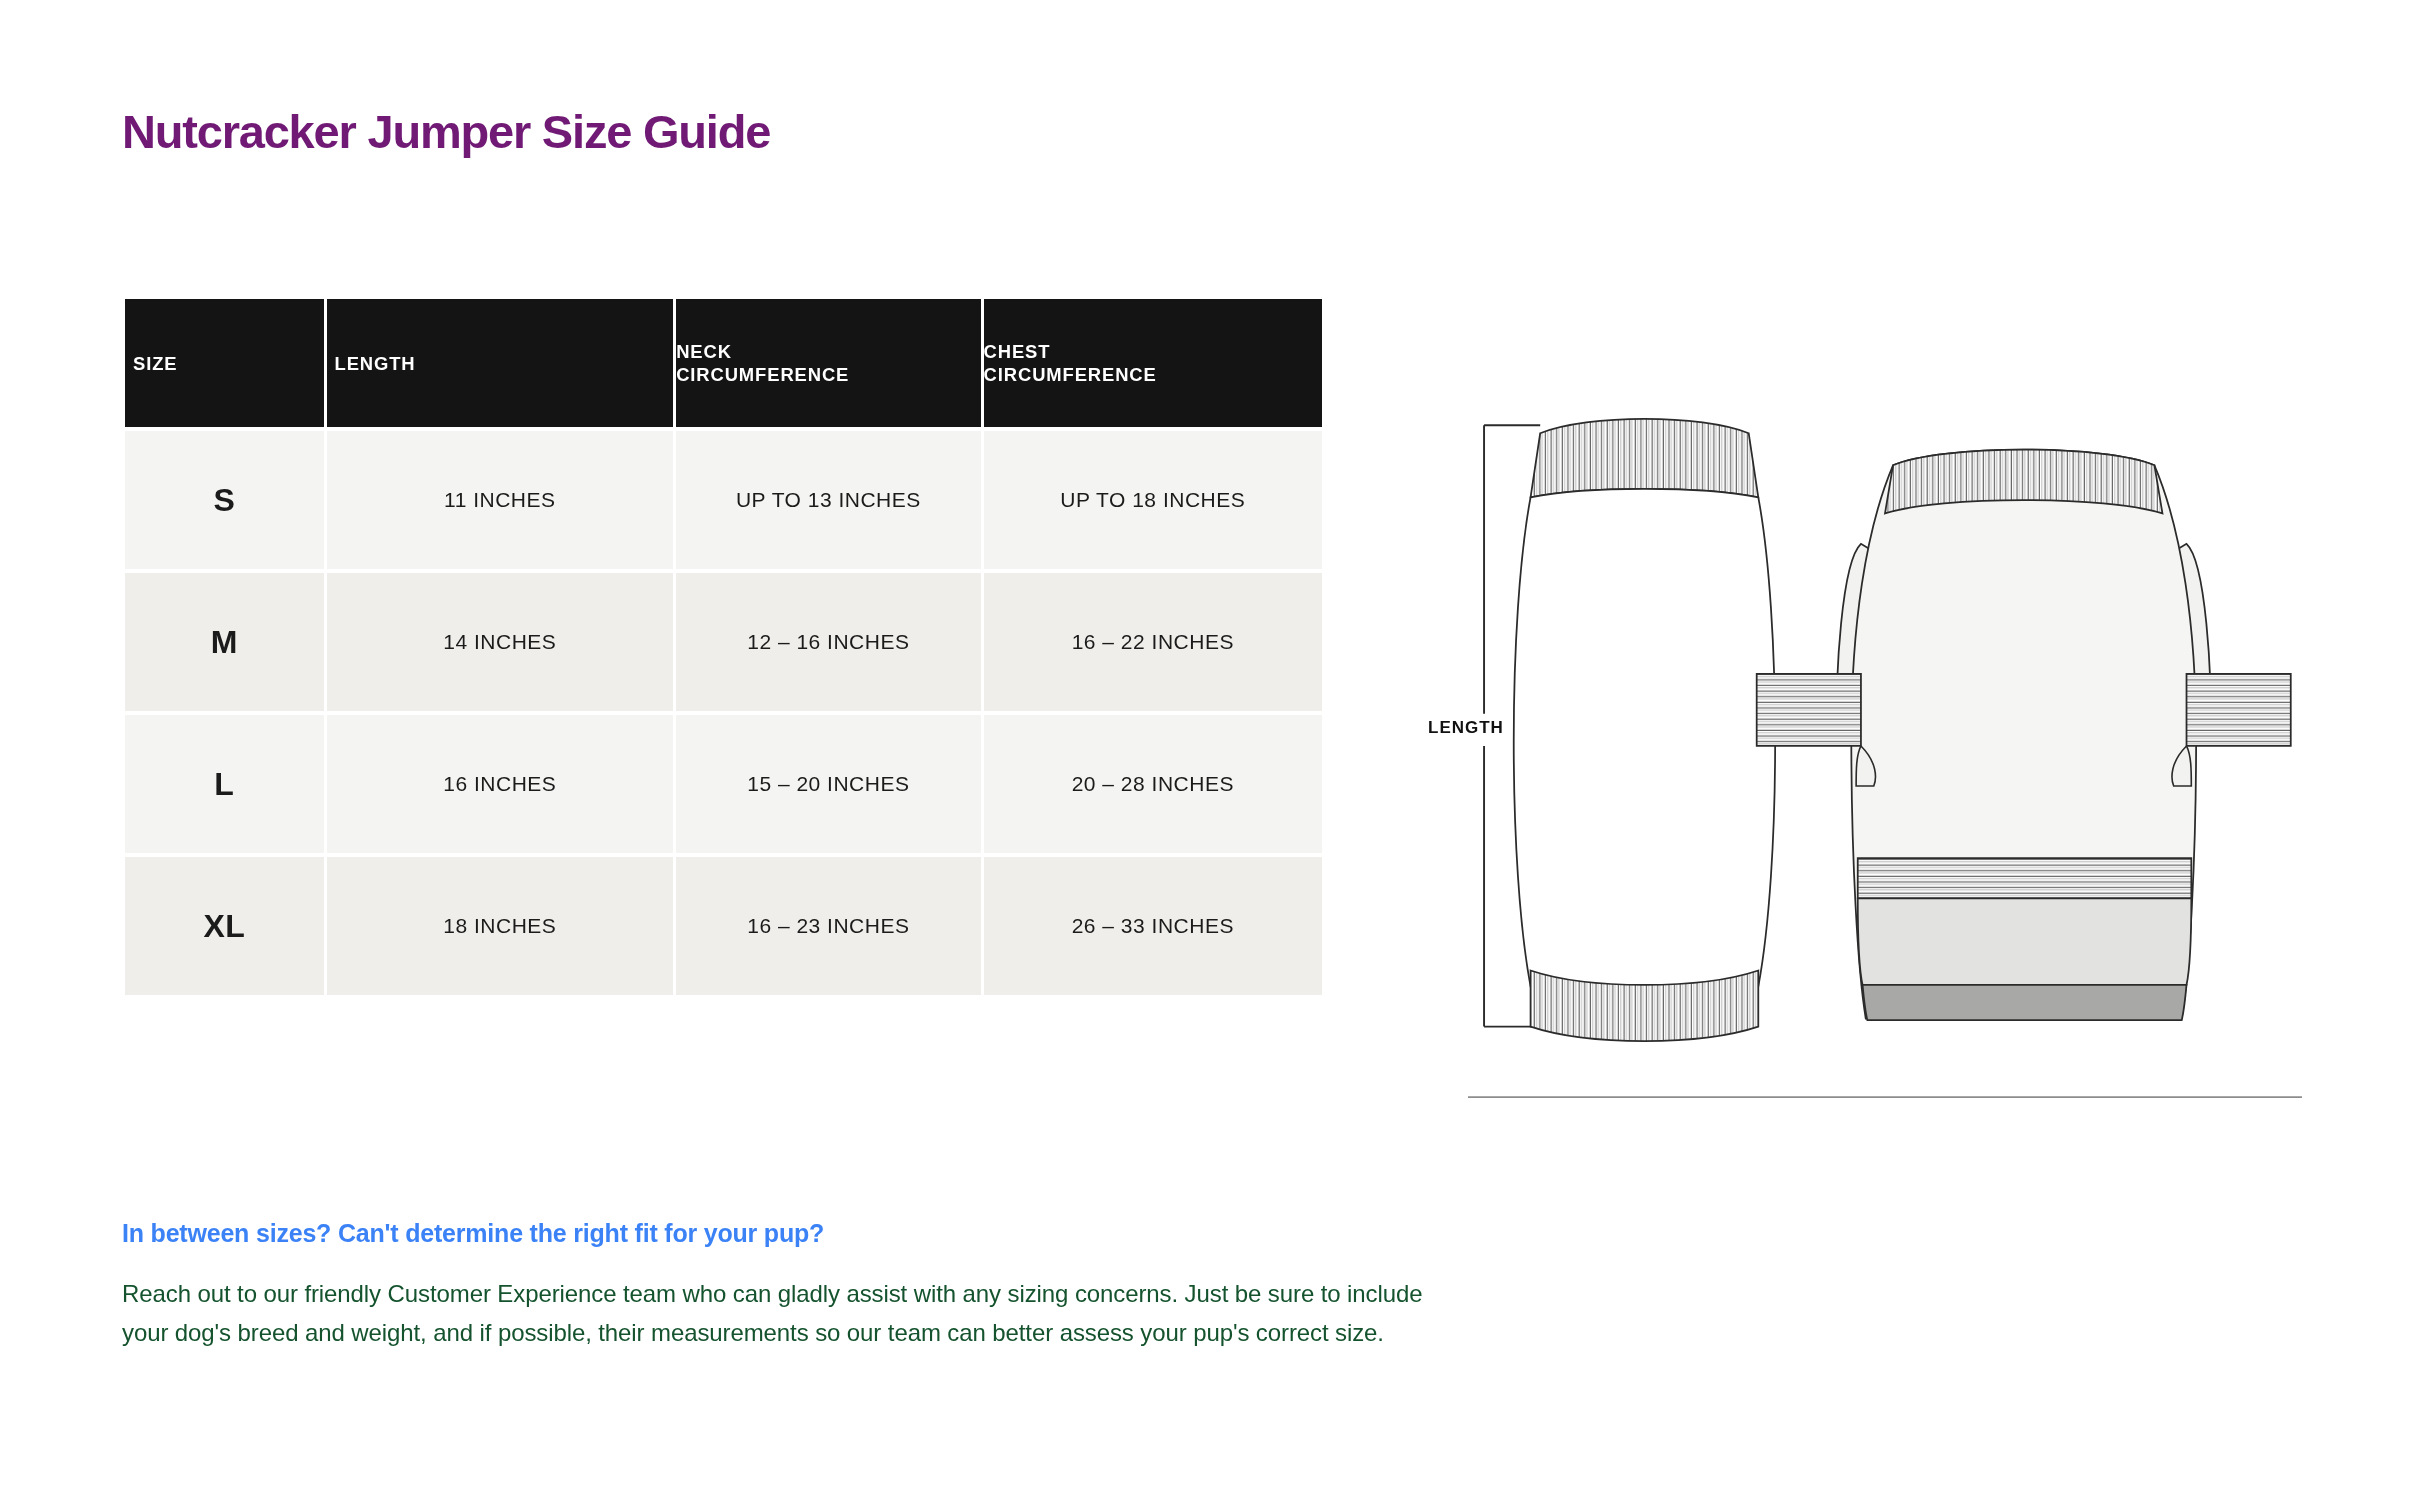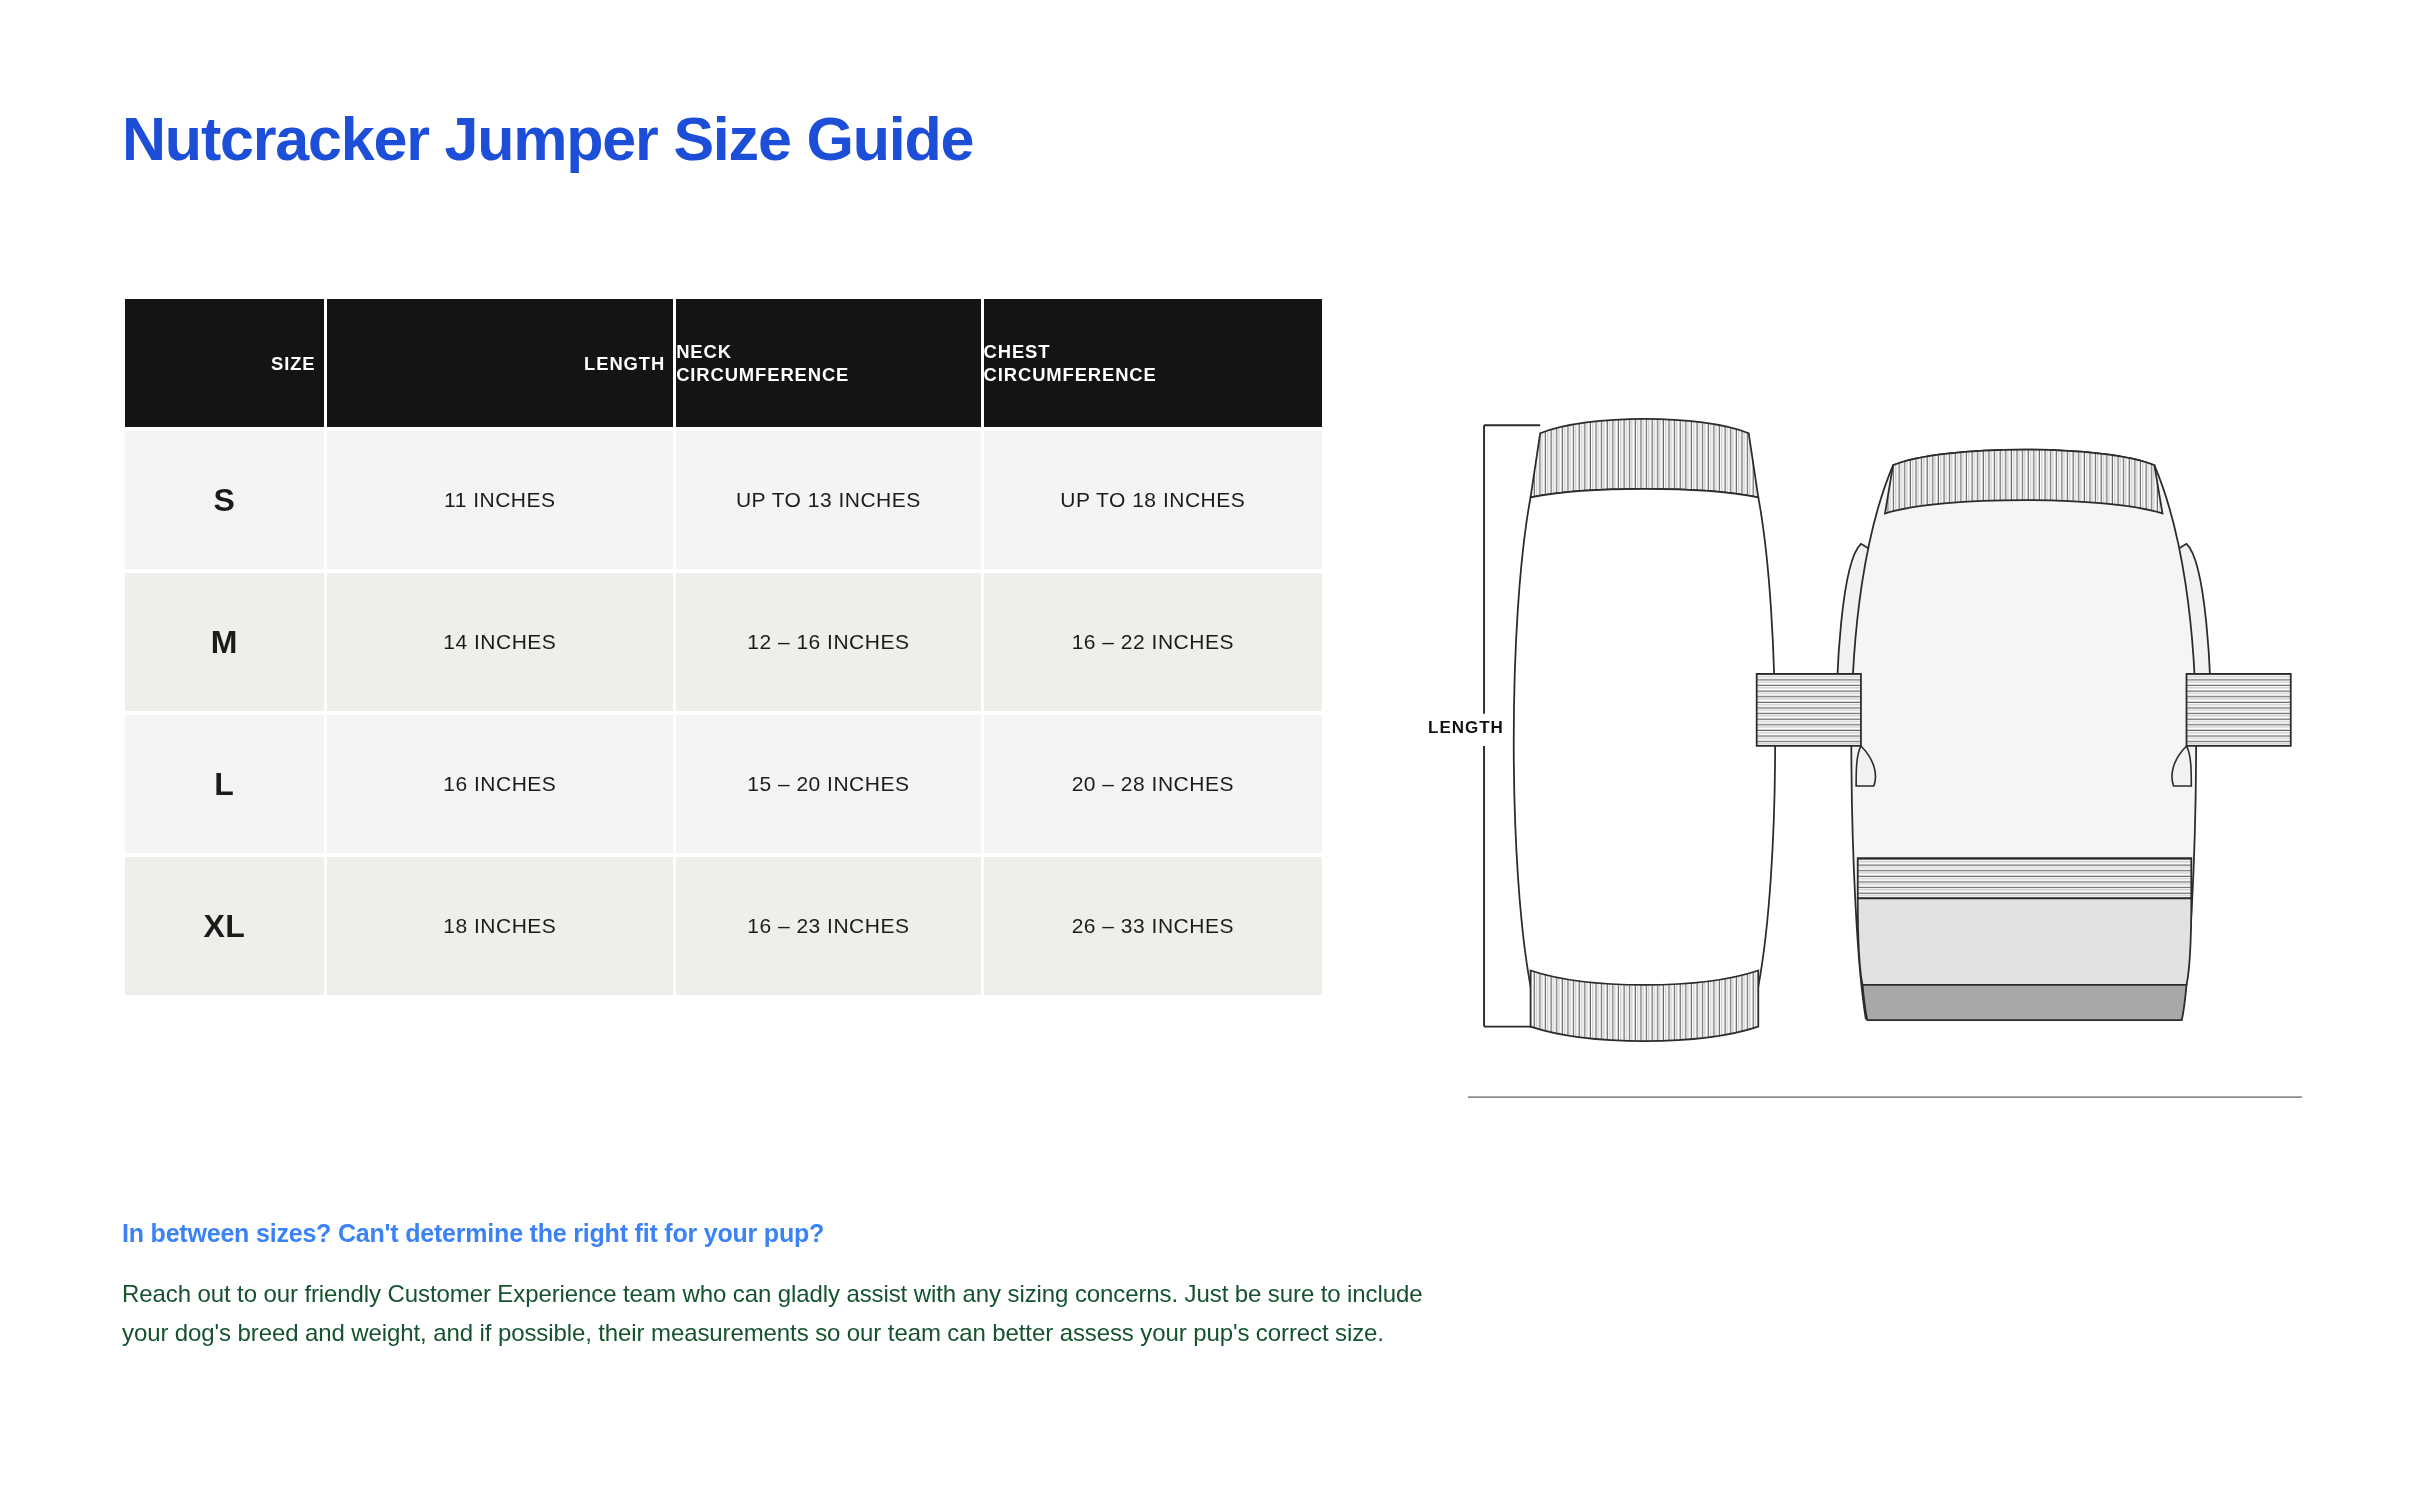--- a/index.html
+++ b/index.html
@@ -14,24 +14,24 @@
   .page {
     position: relative;
     width: 2413px;
     height: 1511px;
     padding: 0;
   }
   .title {
     position: absolute;
     left: 122px;
     top: 104px;
-    font-size: 61px;
+    font-size: 47px;
     font-weight: 700;
     letter-spacing: -1.2px;
-    color: #1d4ed8;
+    color: #701a75;
     white-space: nowrap;
   }
 
   
   .table {
     position: absolute;
     left: 122px;
     top: 295px;
     width: 1203px;
     border-collapse: separate;
@@ -47,21 +47,21 @@
     font-size: 18.4px;
     font-weight: 700;
     letter-spacing: 0.9px;
     text-align: left;
     vertical-align: middle;
     height: 128px;
     padding: 0 21px;
     line-height: 1.25;
     text-transform: uppercase;
   }
-  .hdr-cell.center { text-align: right; padding: 4px 8px; }
+  .hdr-cell.center { text-align: left; padding: 4px 8px; }
   .hdr-cell .l2 { display: block; }
 
   .col-size   { width: 193px; }
   .col-length { width: 337px; }
   .col-neck   { width: 296px; }
   .col-chest  { width: 329px; }
 
   .cell {
     height: 138px;
     vertical-align: middle;

